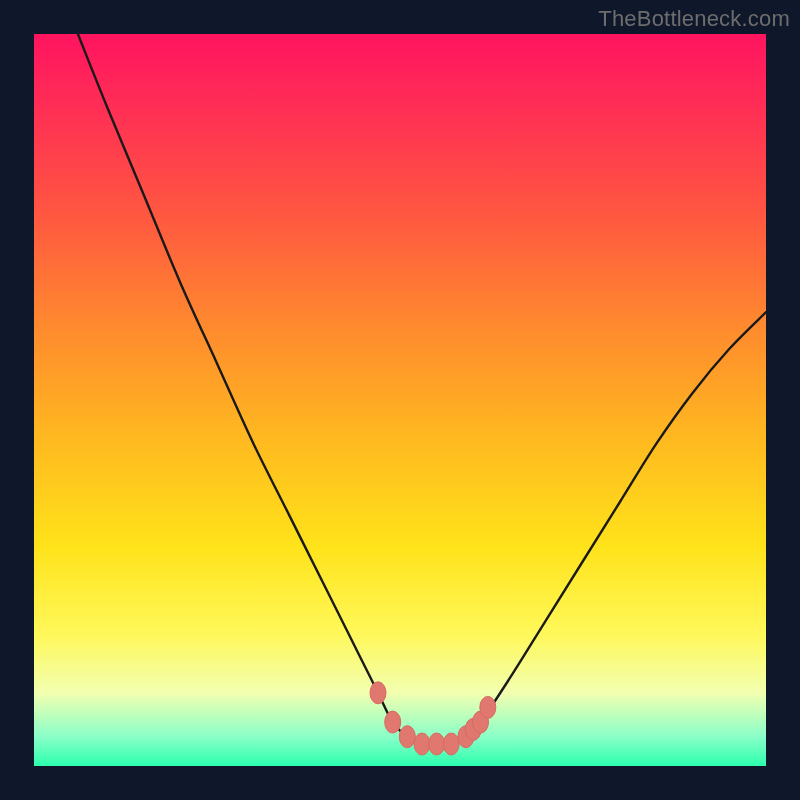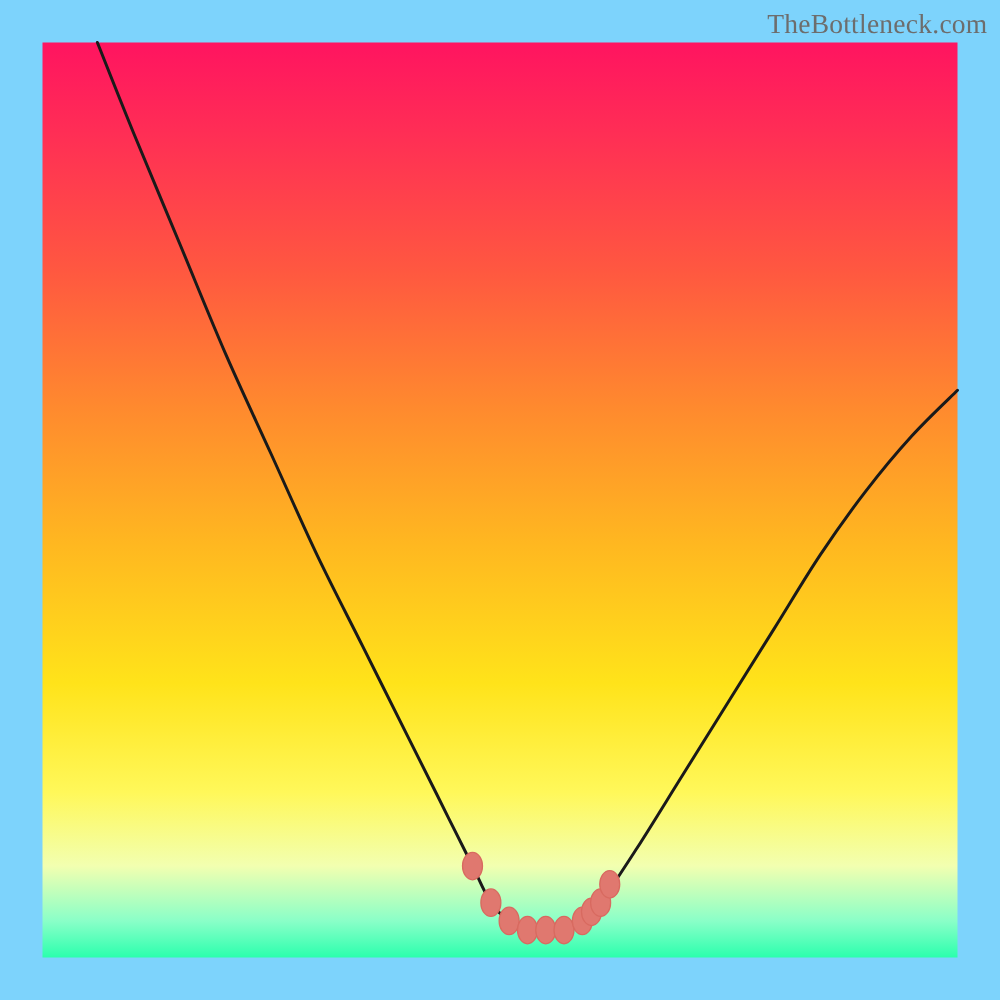--- a/index.html
+++ b/index.html
@@ -8,22 +8,21 @@
     width: 800px;
     height: 800px;
     overflow: hidden;
     background: #000;
     font-family: Arial, Helvetica, sans-serif;
   }
   .frame {
     position: relative;
     width: 800px;
     height: 800px;
-    background: #7dd3fc;
-    font-family: Liberation Serif, serif;
+    background: #0f172a;
   }
   .plot-area {
     position: absolute;
     left: 34px;
     top: 34px;
     width: 732px;
     height: 732px;
     
     background: linear-gradient(
       to bottom,

